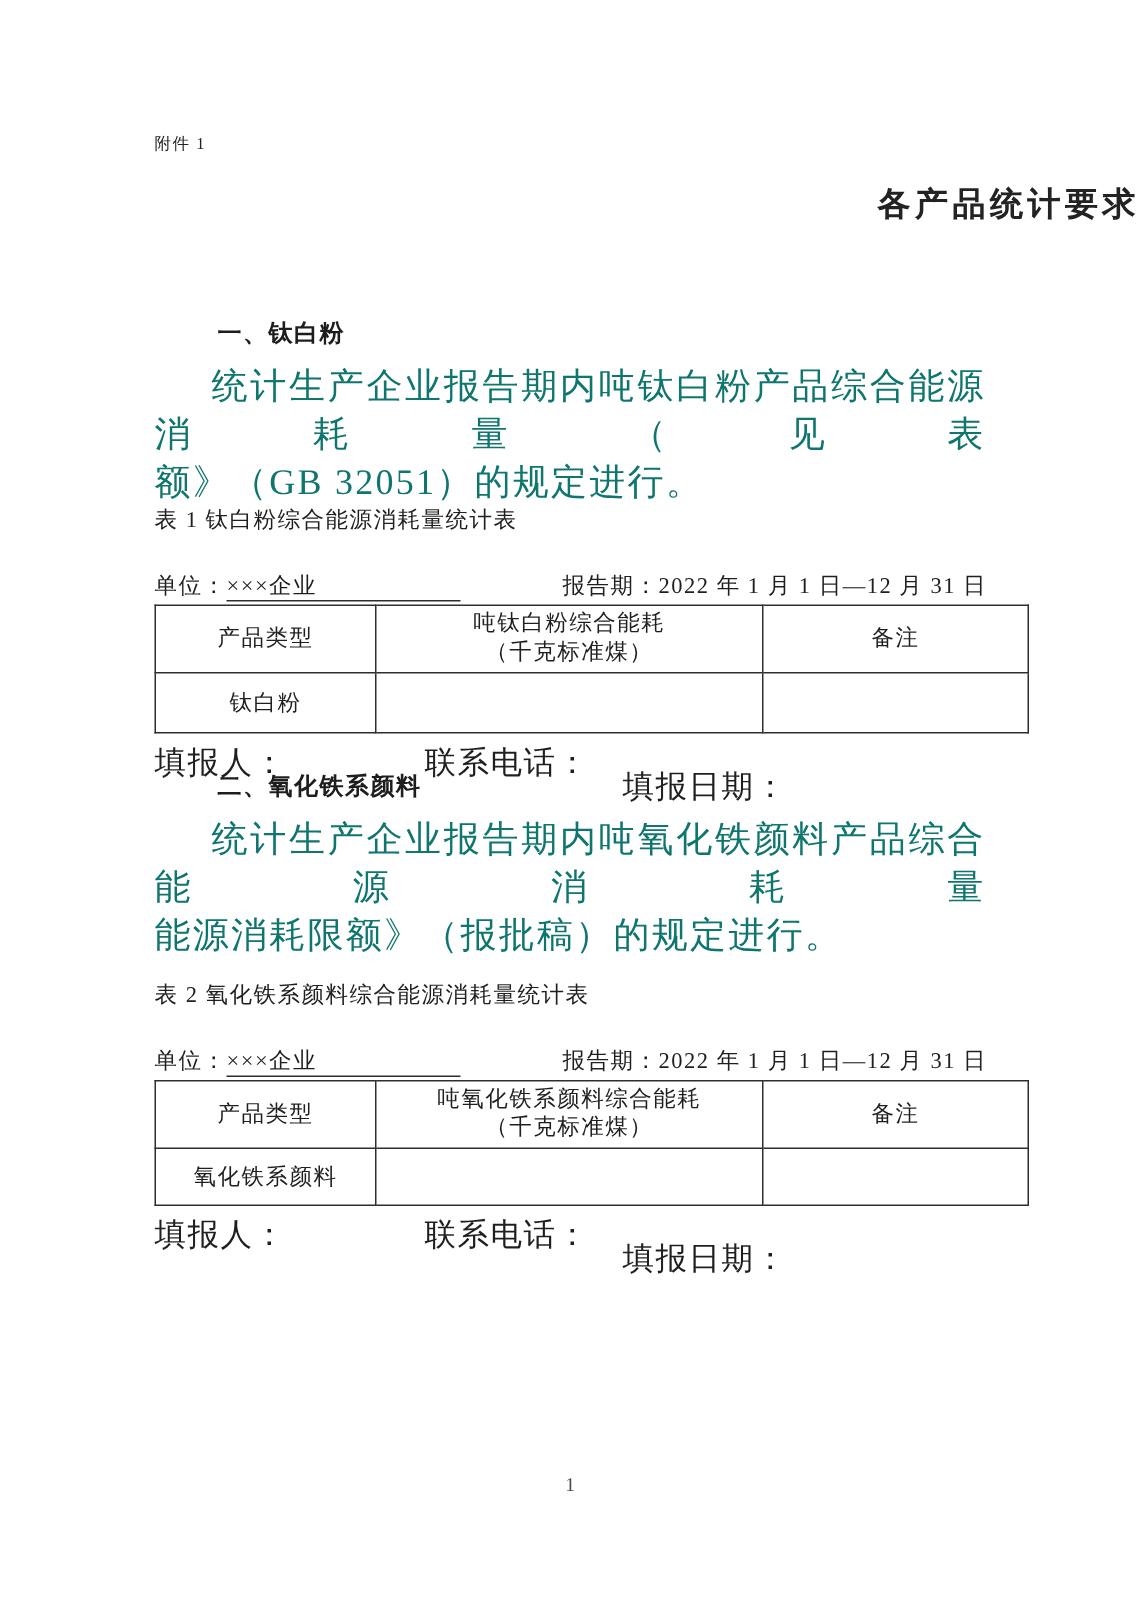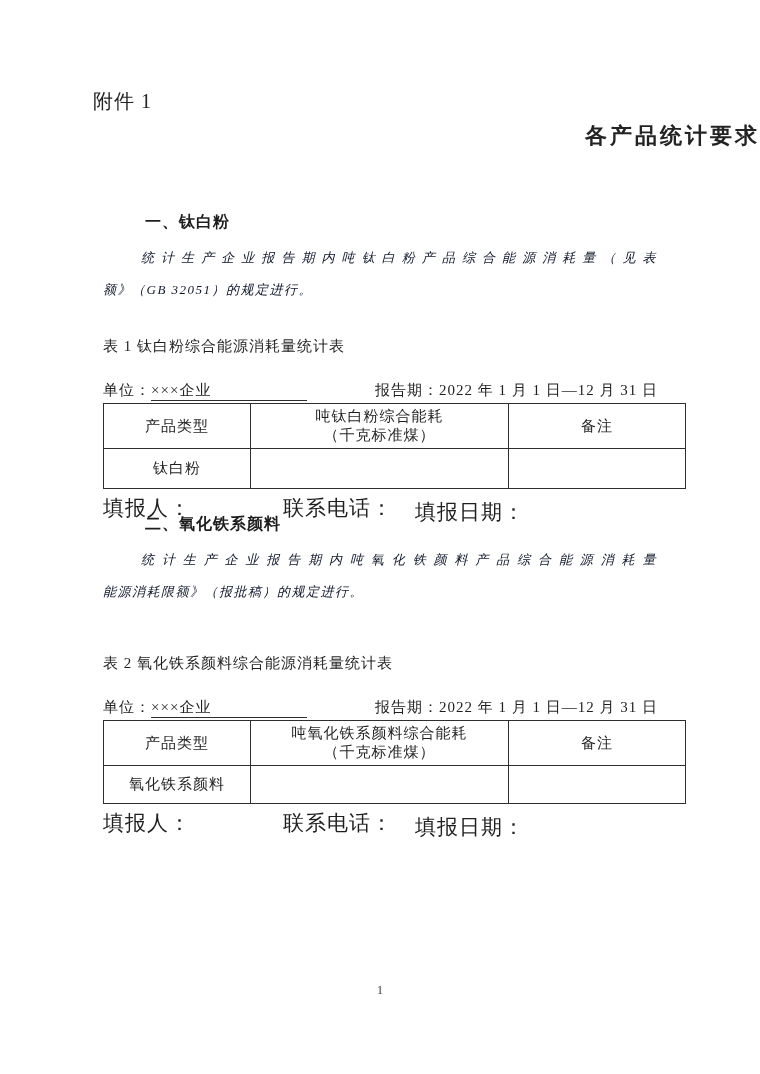--- a/index.html
+++ b/index.html
@@ -5,41 +5,40 @@
   html,body{margin:0;padding:0;background:#e9e9e9;}
   .page{
     position:relative;
     width:760px;height:1074px;
     background:#ffffff;
     font-family:"Liberation Serif","DejaVu Serif",serif;
     color:#232323;
     overflow:hidden;
   }
   .attachment{
-    position:absolute;left:93px;top:88px;
-    font-size:20px;letter-spacing:1px;
+    position:absolute;left:103px;top:88px;
+    font-size:11px;letter-spacing:1px;
   }
   .doc-title{
     position:absolute;left:0;right:0;top:121px;
     text-align:right;
     font-size:22px;font-weight:bold;letter-spacing:3px;
   }
   .sec-heading{
     position:absolute;left:145px;
     font-family:"Liberation Sans","DejaVu Sans",sans-serif;
     font-size:16px;font-weight:bold;letter-spacing:1px;
     color:#1d1d1d;
   }
   .sec1-heading{top:212px;}
   .sec2-heading{top:514px;}
   .para{
     position:absolute;left:103px;width:554px;
-    font-size:13px;line-height:32px;letter-spacing:1.5px;
-    color:#0f172a;
-    font-style:italic;
+    font-size:24px;line-height:32px;letter-spacing:1.5px;
+    color:#0f766e;
   }
   .sec1-para{top:242px;}
   .sec2-para{top:544px;}
   .para .line{width:100%;}
   .para .just{text-align:justify;text-align-last:justify;}
   .para .indent{text-indent:38px;}
   .tblock{position:absolute;left:103px;width:582px;}
   .tb1{top:337px;}
   .tb2{top:654px;}
   .tcaption{
@@ -69,21 +68,21 @@
   }
   .hrow td{height:44px;line-height:19px;}
   .drow1 td{height:39px;}
   .drow2 td{height:37px;}
   .tfooter{
     position:relative;height:22px;margin-top:5px;
     font-size:21px;letter-spacing:1px;color:#1f1f1f;
   }
   .f-filler{position:absolute;left:0;top:0;}
   .f-phone{position:absolute;left:180px;top:0;}
-  .f-date{position:absolute;left:312px;top:4px;}
+  .f-date{position:absolute;left:312px;top:16px;}
   .page-number{
     position:absolute;left:0;right:0;top:982px;
     text-align:center;font-size:13px;color:#4a4a4a;
   }
 </style>
 </head>
 <body>
 
 <div class="page">
 

